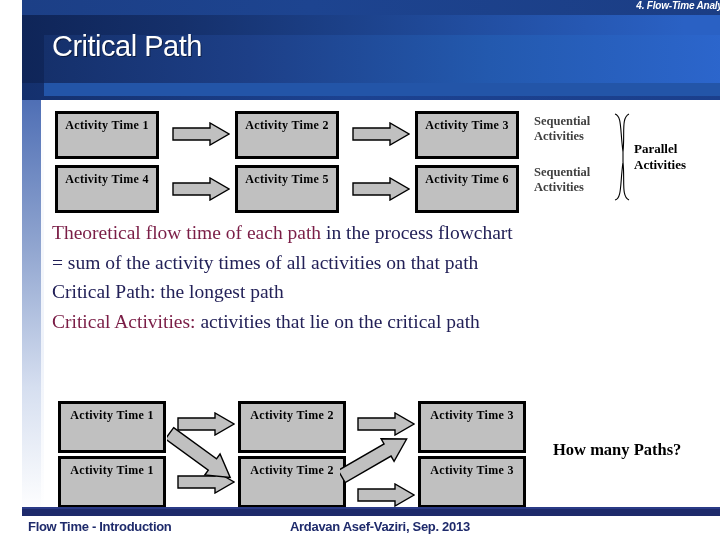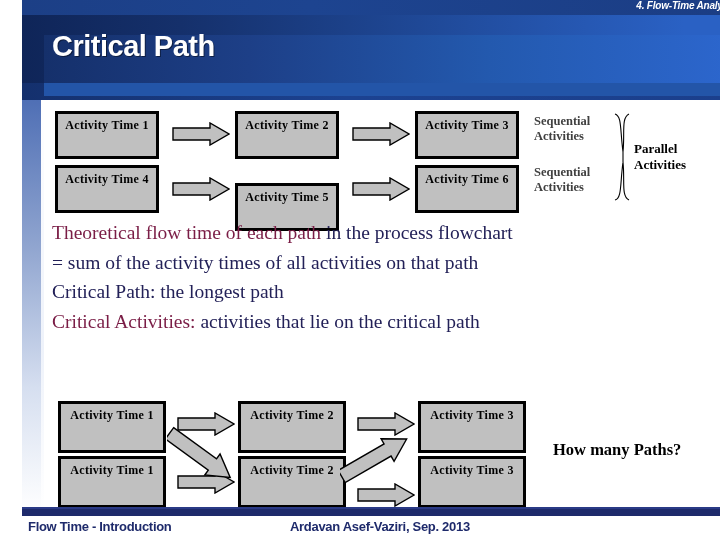--- a/index.html
+++ b/index.html
@@ -33,21 +33,21 @@
     position: absolute; left: 0; top: 15px; width: 720px; height: 85px;
     background: linear-gradient(to right, #0f2558 0%, #15306b 22%, #214d9f 62%, #2a61c4 92%, #2a61c4 100%);
   }
   .title-inner {
     position: absolute; left: 22px; top: 20px; width: 683px; height: 63px;
     background: linear-gradient(to right, #15306b 0%, #1d3f87 30%, #2359ae 65%, #2c66cd 100%);
   }
   .title-text {
     position: absolute; left: 30px; top: 30px;
     font-family: "Liberation Sans", sans-serif;
-    font-size: 29px; font-weight: bold;
+    font-size: 29px; font-weight: normal;
     color: #ffffff;
     letter-spacing: -0.5px;
     text-shadow: 1px 1px 0 rgba(0,0,0,0.45);
     white-space: nowrap;
   }
   .title-under {
     position: absolute; left: 0; top: 83px; width: 720px; height: 17px;
     background: linear-gradient(to right, #14306d 0%, #1c4291 45%, #1b3f8c 100%);
   }
   .title-under2 {
@@ -170,21 +170,21 @@
   <div class="abox" style="left:213px; top:111px; width:104px; height:48px;">
     <span>Activity Time 2</span>
   </div>
   <div class="abox" style="left:393px; top:111px; width:104px; height:48px;">
     <span>Activity Time 3</span>
   </div>
 
   <div class="abox" style="left:33px; top:165px; width:104px; height:48px;">
     <span>Activity Time 4</span>
   </div>
-  <div class="abox" style="left:213px; top:183px; width:104px; height:48px;">
+  <div class="abox" style="left:213px; top:165px; width:104px; height:48px;">
     <span>Activity Time 5</span>
   </div>
   <div class="abox" style="left:393px; top:165px; width:104px; height:48px;padding-left:14px;">
     <span>Activity Time 6</span>
   </div>
 
   <div class="arrow" style="left:150px; top:122px;">
     <svg width="58" height="24" viewBox="0 0 58 24">
       <polygon points="1,6 38,6 38,1 57,12 38,23 38,18 1,18" fill="#c0c0c0" stroke="#000000" stroke-width="1.4"></polygon>
     </svg>

